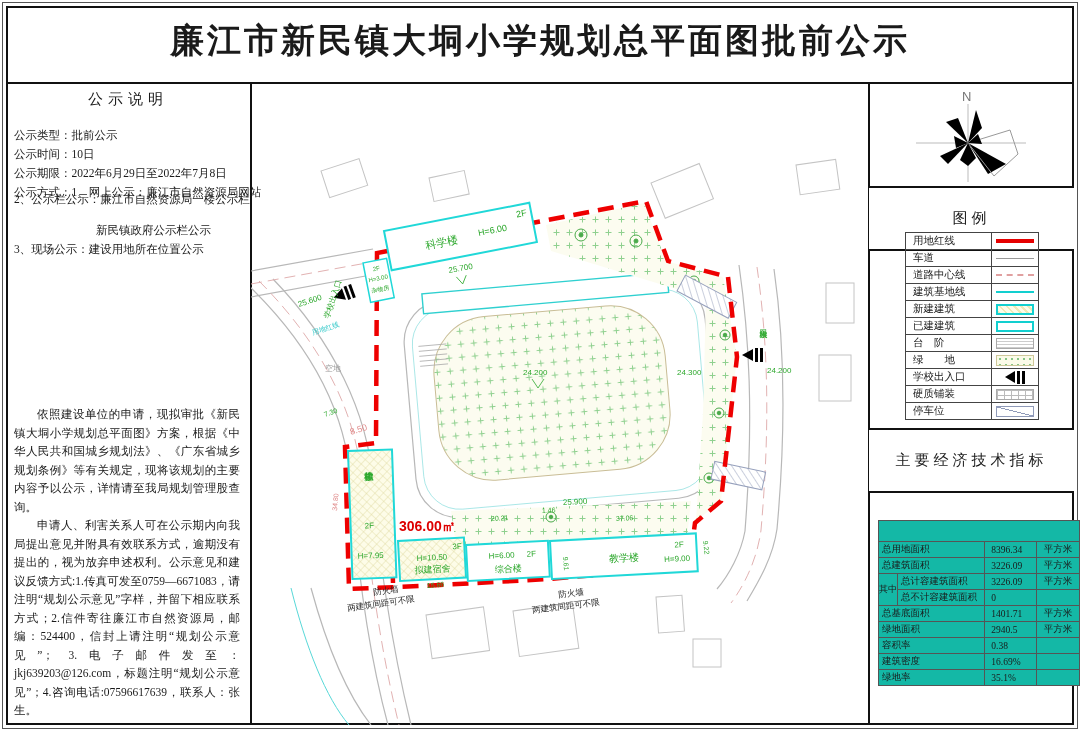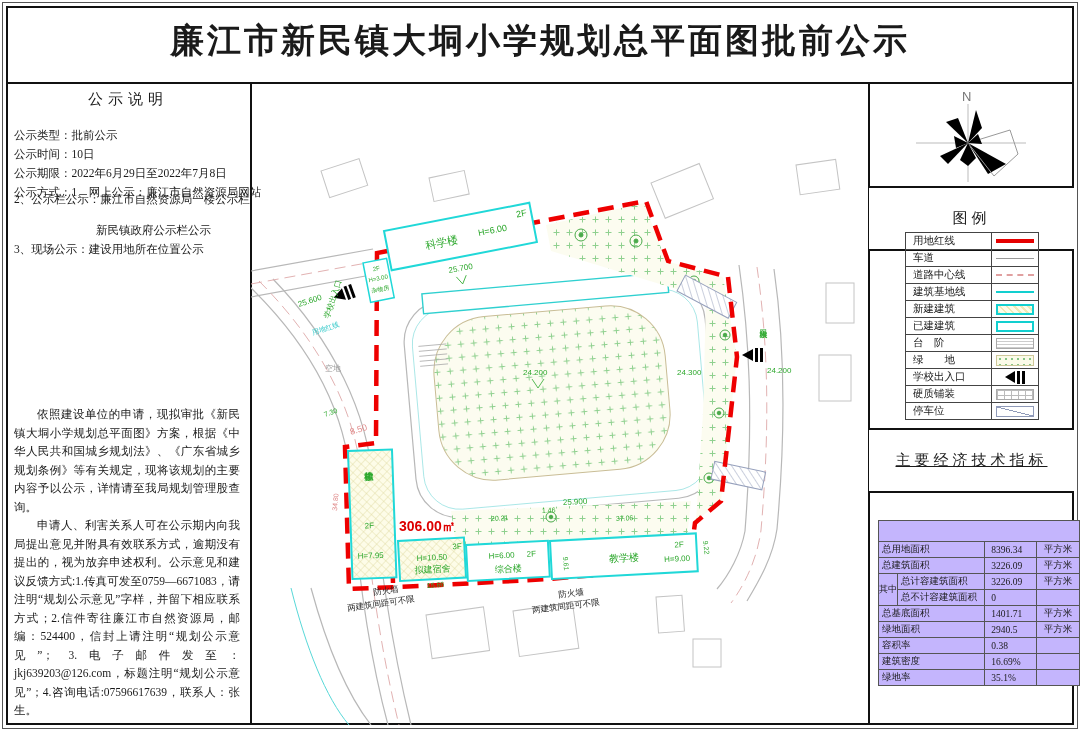--- a/index.html
+++ b/index.html
@@ -32,21 +32,21 @@
   .sym-new-building{border:2px solid #12cfcf;background:repeating-linear-gradient(45deg,#eee9b8 0 2px,#fdfce8 2px 5px);}
   .sym-existing-building{border:2px solid #12cfcf;background:#fff;}
   .sym-steps{border:1px solid #aaa;background:repeating-linear-gradient(180deg,#fff 0 2px,#ccc 2px 3px);}
   .sym-green-space{border:1px solid #cfc89a;background-color:#fbfbe8;background-image:radial-gradient(#86c586 1px,transparent 1.2px);background-size:6px 6px;}
   .sym-entrance{display:flex;align-items:center;justify-content:center;gap:2px;border:none;height:14px;}
   .sym-entrance .tri{width:0;height:0;border-top:6px solid transparent;border-bottom:6px solid transparent;border-right:10px solid #000;}
   .sym-entrance .bar{width:3px;height:13px;background:#000;}
   .sym-paving{border:1px solid #aaa;background-image:repeating-linear-gradient(90deg,#bbb 0 1px,transparent 1px 7px),repeating-linear-gradient(180deg,#bbb 0 1px,transparent 1px 5px);background-color:#fff;}
   .sym-parking{border:1px solid #8f9ab8;background:linear-gradient(to top right,transparent 47%,#8f9ab8 47% 53%,transparent 53%);}
 
-  .ind-table{position:absolute;left:878px;top:520px;border-collapse:collapse;table-layout:fixed;background:#c4b5fd;}
+  .ind-table{position:absolute;left:878px;top:520px;border-collapse:collapse;table-layout:fixed;background:#14b8a6;}
   .ind-table td{border:1px solid #555;font-size:9.5px;padding:1px 3px;height:13px;overflow:hidden;white-space:nowrap;}
   .ind-table .ind-empty{height:18px;}
   .ind-table .ind-group{font-size:9px;padding:0;text-align:center;}
   .ind-table .ind-value{padding-left:6px;margin-left:36px;}
   .ind-table .ind-unit{text-align:center;}
 
   .plan-wrap{position:absolute;left:251px;top:83px;width:616px;height:642px;overflow:hidden;}
   .compass{position:absolute;left:898px;top:88px;width:145px;height:96px;}
 </style>
 </head>
@@ -160,21 +160,21 @@
       </div>
       <div class="lg-row">
         <span class="lg-label">停车位</span>
         <span class="lg-symcell">
           <span class="sym sym-parking"></span>
         </span>
       </div>
     </div>
 </div>
 
-<div class="panel-band" style="top:428px;text-decoration:underline;">主要经济技术指标</div>
+<div class="panel-band" style="top:428px;">主要经济技术指标</div>
 <table class="ind-table">
   <colgroup>
       <col style="width:13px">
       <col style="width:94px">
       <col style="width:68px">
       <col style="width:55px">
     </colgroup>
   <tbody>
       <tr>
         <td colspan="4" class="ind-empty"></td>

